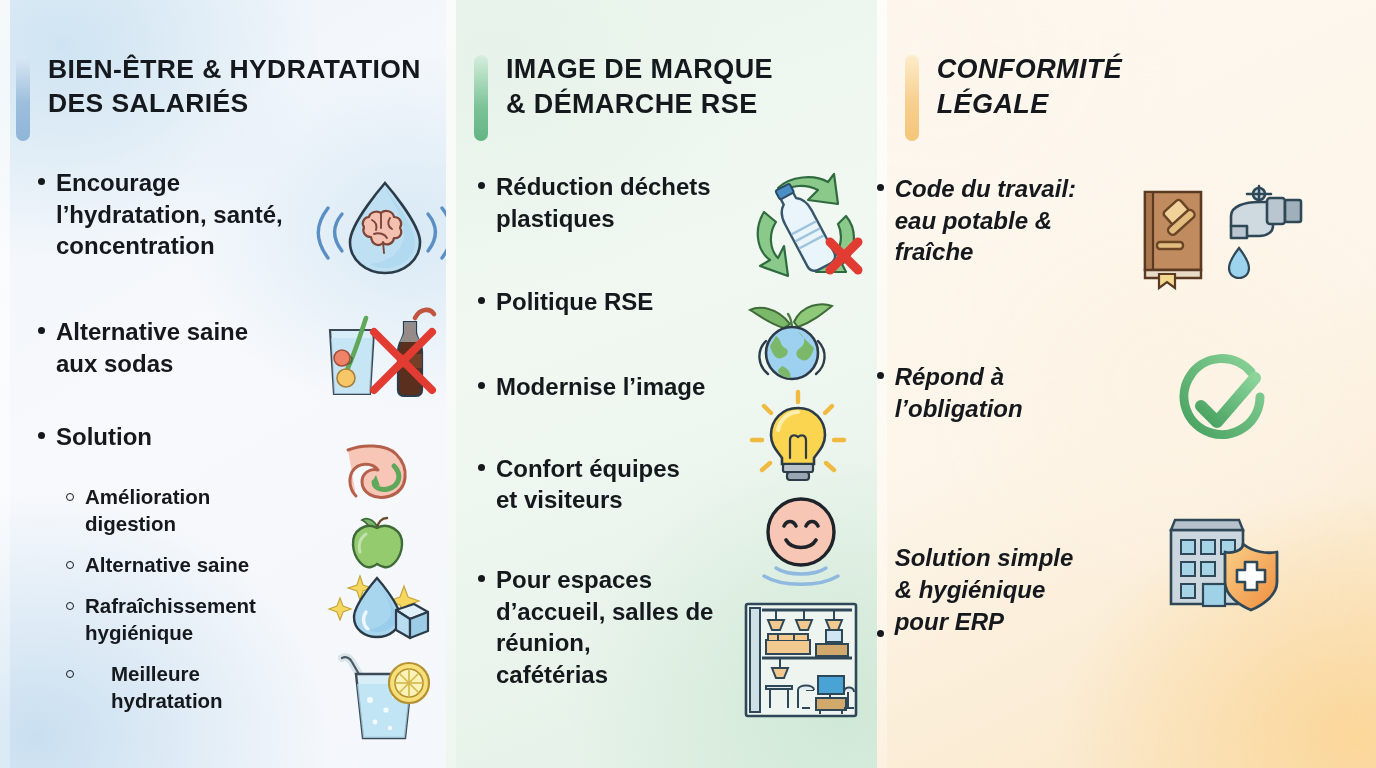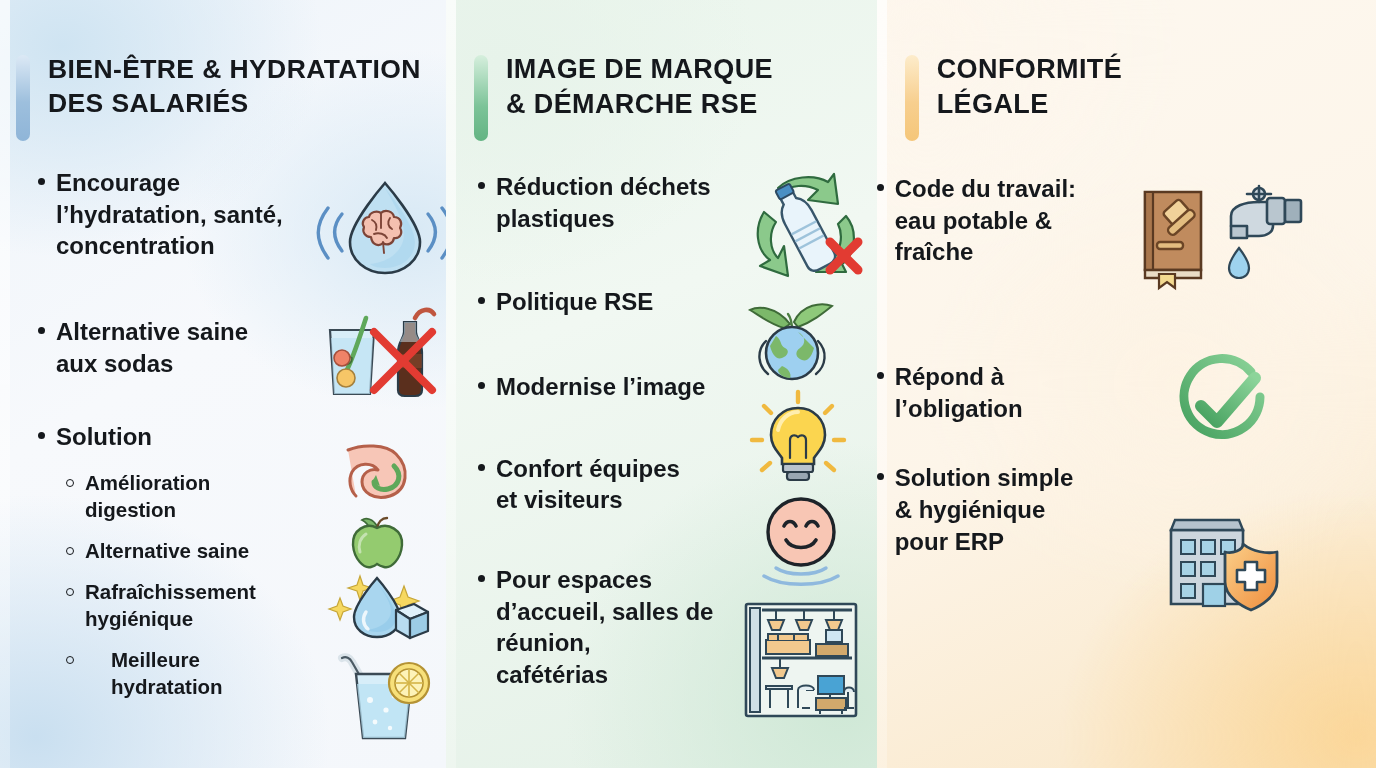--- a/index.html
+++ b/index.html
@@ -38,20 +38,21 @@
       radial-gradient(ellipse 420px 400px at 92% 92%, #cfe8d6 0%, rgba(207,232,214,0) 66%),
       linear-gradient(160deg, #eaf5ec 0%, #f1f8f2 40%, #e4f1e7 100%);
   }
   .col-3 {
     width: 524px;
     background:
       radial-gradient(ellipse 420px 360px at 10% 6%, #fdf6ec 0%, rgba(253,246,236,0) 60%),
       radial-gradient(ellipse 480px 400px at 96% 96%, #fbd79a 0%, rgba(251,215,154,0) 62%),
       radial-gradient(ellipse 360px 300px at 60% 50%, #fdf3e4 0%, rgba(253,243,228,0) 70%),
       linear-gradient(155deg, #fdf8f0 0%, #fdf5e9 50%, #f9e6c6 100%);
+    font-style: italic;
   }
   .edge-left {
     position: absolute;
     top: 0; left: 0; bottom: 0;
     width: 10px;
     background: linear-gradient(180deg, rgba(255,255,255,.75), rgba(255,255,255,.25));
   }
 
   
   .head {
@@ -164,21 +165,21 @@
         <span class="item-text">Alternative saine
 aux sodas</span>
       </div>
 
       <div class="item" style="margin-top:42px;">
         <span class="dot"></span>
         <span class="item-text">Solution</span>
       </div>
 
       <div class="subs">
-        <div class="item sub" style="margin-top:16px;">
+        <div class="item sub" style="margin-top:30px;">
           <span class="ring"></span>
           <span class="item-text">Amélioration
 digestion</span>
         </div>
         <div class="item sub" style="margin-top:14px;">
           <span class="ring"></span>
           <span class="item-text">Alternative saine</span>
         </div>
         <div class="item sub" style="margin-top:14px;">
           <span class="ring"></span>
@@ -471,21 +472,21 @@
         <span class="dot"></span>
         <span class="item-text">Code du travail:
 eau potable &amp;
 fraîche</span>
       </div>
       <div class="item" style="margin-top:93px;">
         <span class="dot"></span>
         <span class="item-text">Répond à
 l’obligation</span>
       </div>
-      <div class="item" style="margin-top:38px;">
+      <div class="item" style="margin-top:118px;align-items:flex-end;">
         <span class="dot"></span>
         <span class="item-text">Solution simple
 &amp; hygiénique
 pour ERP</span>
       </div>
     </div>
 
     <div class="icon-abs" style="left:258px; top:182px;">
       <svg width="170" height="106" viewBox="0 0 170 106">
 

